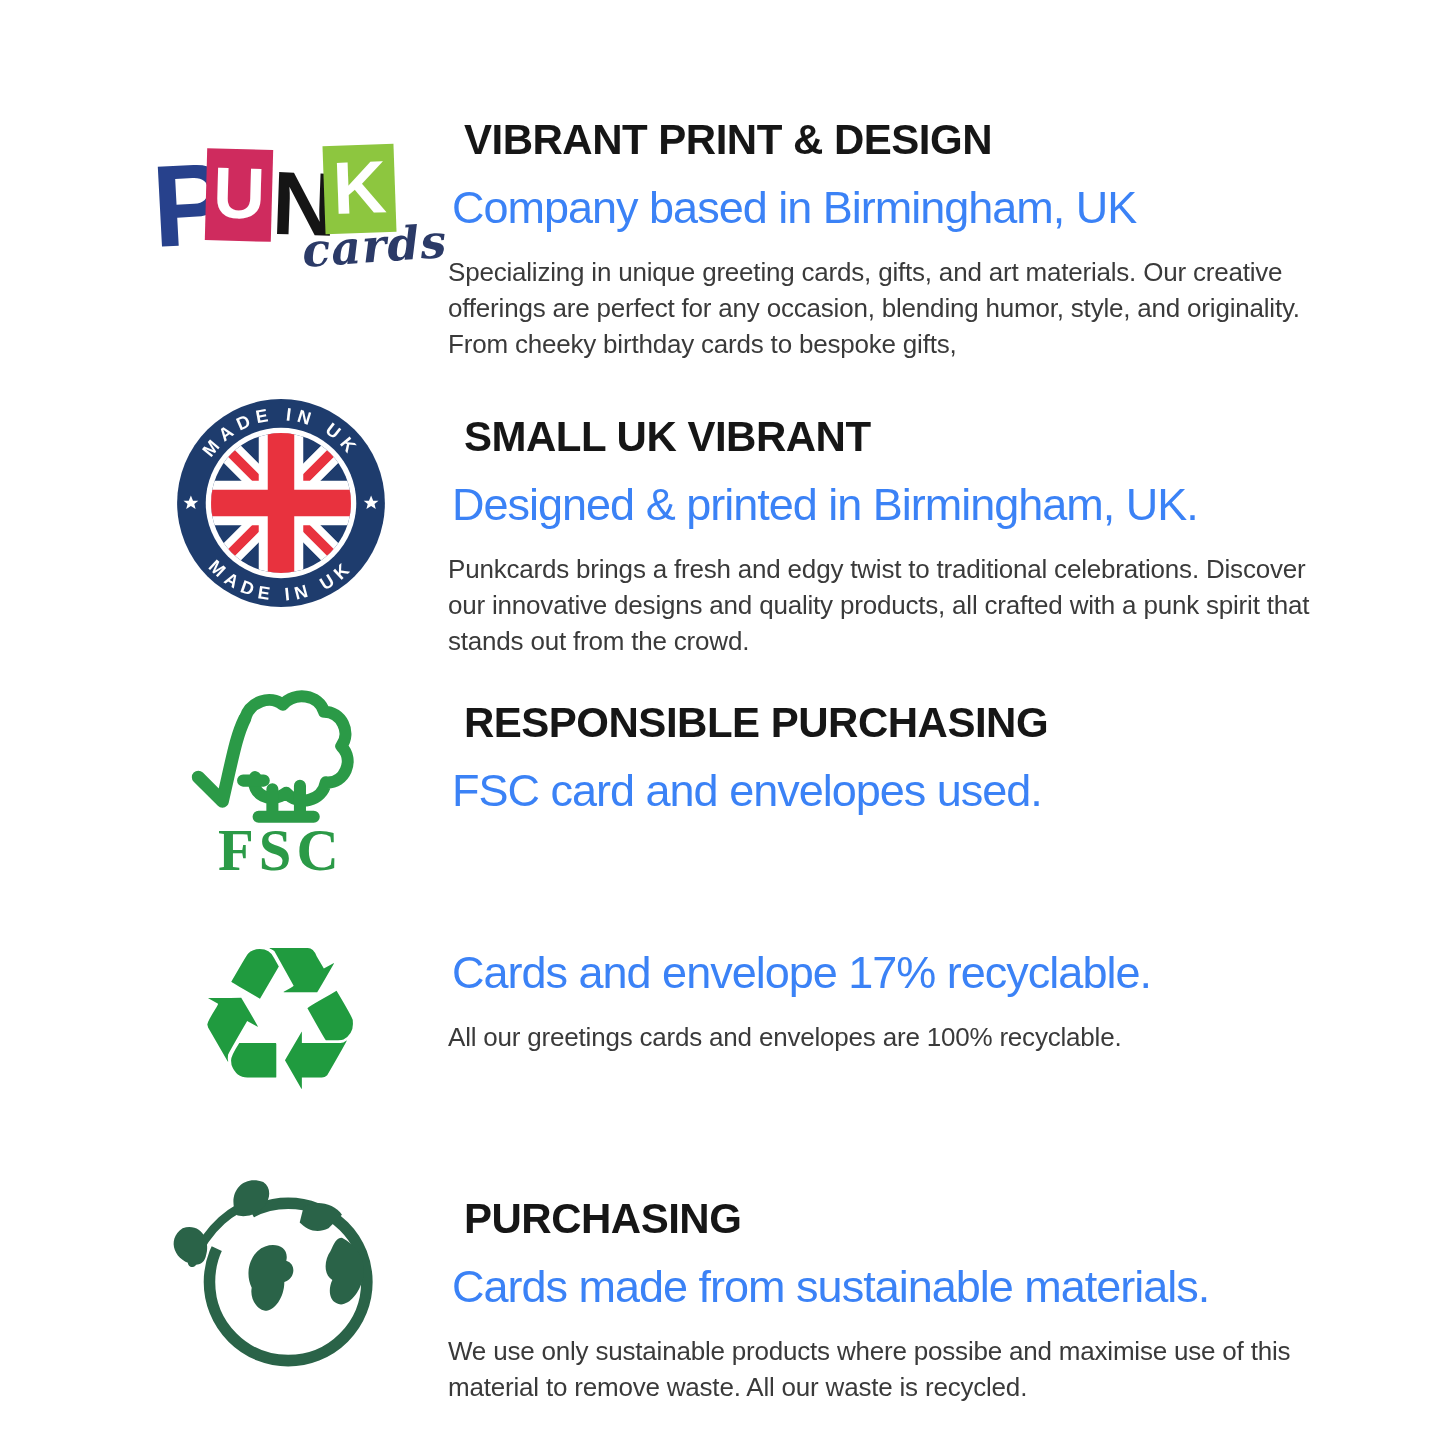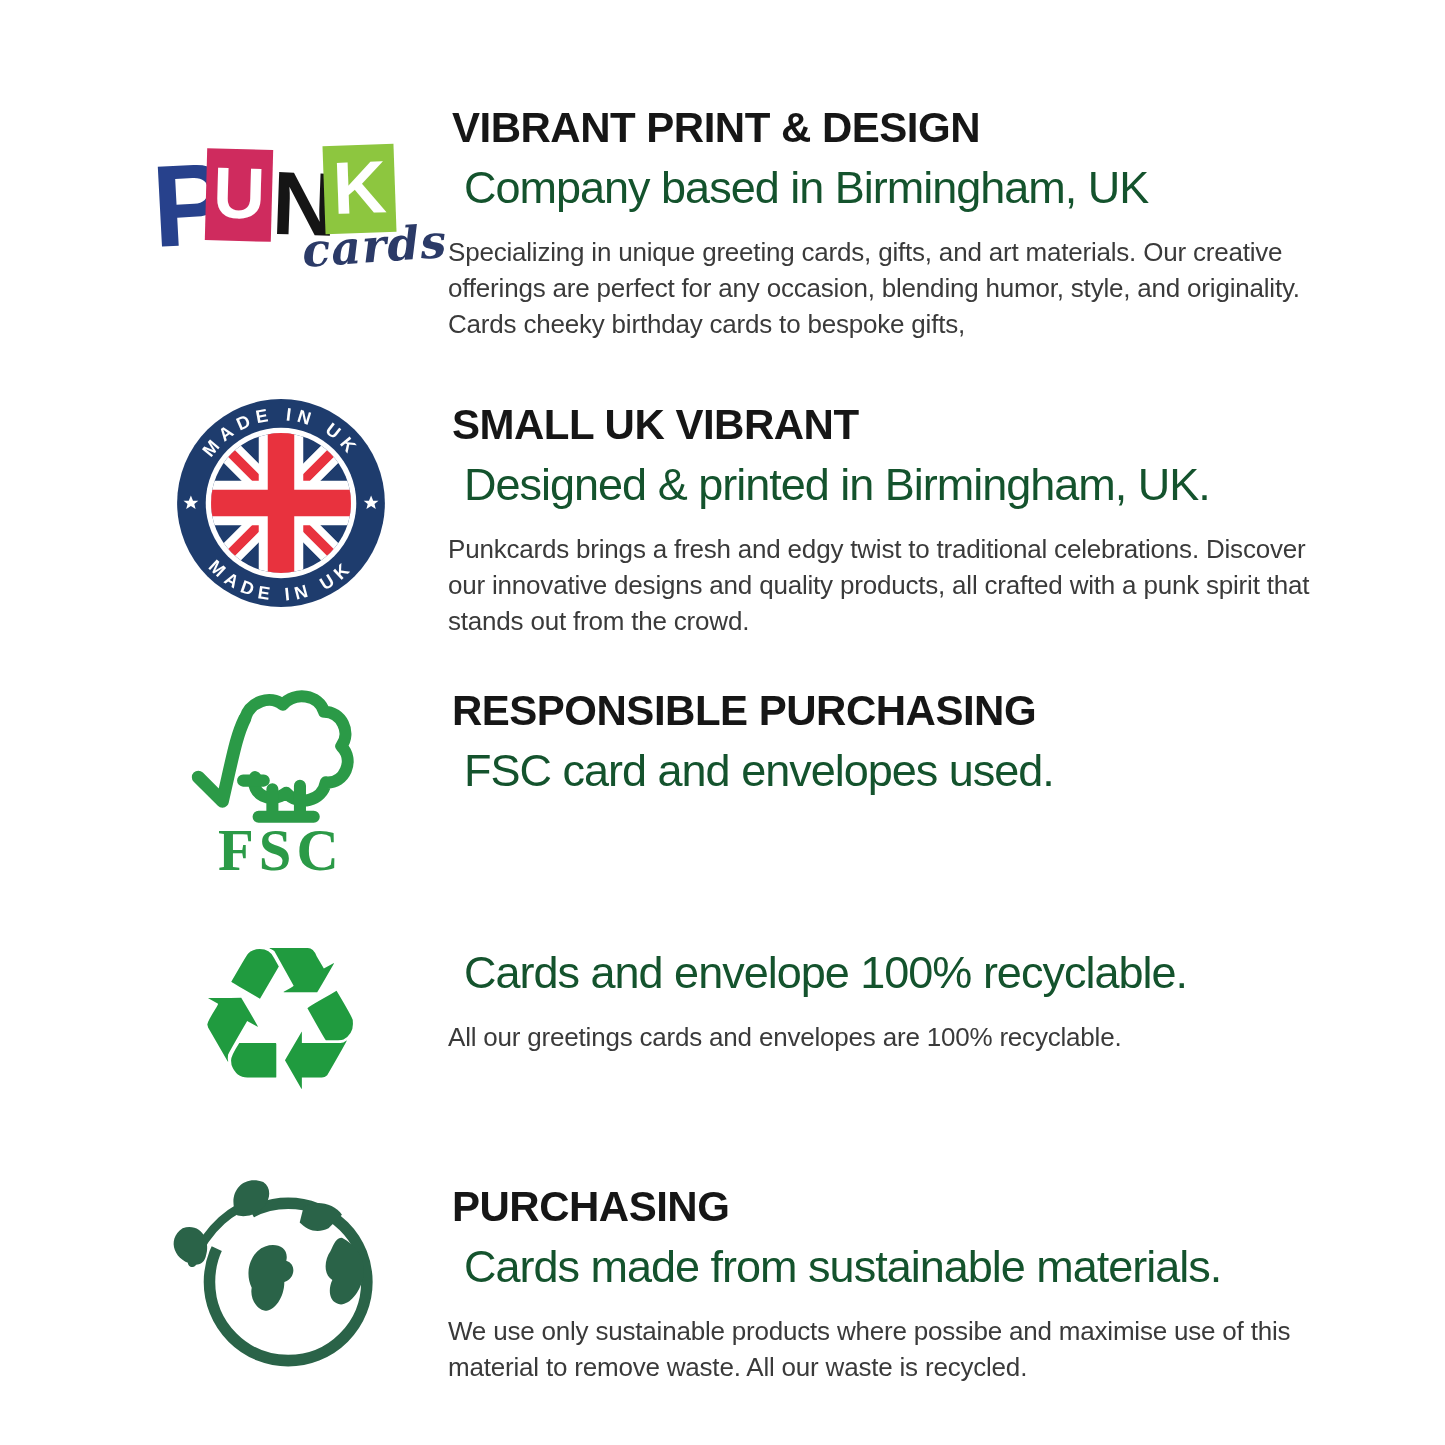--- a/index.html
+++ b/index.html
@@ -6,25 +6,25 @@
   body{
     width:1445px;height:1445px;background:#ffffff;overflow:hidden;
     font-family:"Liberation Sans", sans-serif;
     -webkit-font-smoothing:antialiased;
   }
   .canvas{position:relative;width:1445px;height:1445px;background:#fff;}
   .row{position:absolute;left:0;right:0;height:300px;}
   .icon-col{position:absolute;left:128px;width:305px;text-align:center;}
   .text-col{position:absolute;left:448px;top:0;width:885px;padding-top:4px;}
   .title{
-    margin:4px;font-size:42px;line-height:1.18;font-weight:700;color:#161616;
+    margin:16px;font-size:42px;line-height:1.18;font-weight:700;color:#161616;
     letter-spacing:-0.5px;white-space:nowrap;
   }
   .subtitle{
-    margin:8px 0 0 16px;font-size:45px;line-height:1.18;font-weight:400;color:#14532d;
+    margin:8px 0 0 4px;font-size:45px;line-height:1.18;font-weight:400;color:#3b82f6;
     letter-spacing:-1px;white-space:nowrap;
   }
   .body-text{
     margin:20px 0 0 0;font-size:26px;line-height:1.39;font-weight:400;color:#3a3a3a;
     letter-spacing:-0.2px;
   }
 
   
   .punk-logo{position:relative;display:inline-block;width:258px;height:125px;text-align:left;}
   .punk-letter{position:absolute;line-height:1;font-weight:700;}
@@ -58,21 +58,21 @@
         <span class="punk-letter punk-p">P</span>
         <span class="punk-letter punk-u">U</span>
         <span class="punk-letter punk-n">N</span>
         <span class="punk-letter punk-k">K</span>
         <span class="punk-cards-word">cards</span>
       </div>
     </div>
     <div class="text-col">
       <h2 class="title">VIBRANT PRINT &amp; DESIGN</h2>
       <p class="subtitle">Company based in Birmingham, UK</p>
-      <p class="body-text">Specializing in unique greeting cards, gifts, and art materials. Our creative offerings are perfect for any occasion, blending humor, style, and originality. Cards cheeky birthday cards to bespoke gifts,</p>
+      <p class="body-text">Specializing in unique greeting cards, gifts, and art materials. Our creative offerings are perfect for any occasion, blending humor, style, and originality. From cheeky birthday cards to bespoke gifts,</p>
     </div>
   </section>
 
   <section class="row" style="top:392px;">
     <div class="icon-col" style="top:5px;">
       <svg width="212" height="212" viewBox="0 0 200 200">
         <circle cx="100" cy="100" r="98" fill="#1e3c6d"></circle>
         <circle cx="100" cy="100" r="71" fill="#ffffff"></circle>
         <defs>
           <clipPath id="flag-clip">
@@ -120,21 +120,21 @@
       <h2 class="title">RESPONSIBLE PURCHASING</h2>
       <p class="subtitle">FSC card and envelopes used.</p>
     </div>
   </section>
 
   <section class="row" style="top:934px;">
     <div class="icon-col" style="top:-6px;">
       <span class="recycle-glyph">♻</span>
     </div>
     <div class="text-col">
-      <p class="subtitle">Cards and envelope 100% recyclable.</p>
+      <p class="subtitle">Cards and envelope 17% recyclable.</p>
       <p class="body-text">All our greetings cards and envelopes are 100% recyclable.</p>
     </div>
   </section>
 
   <section class="row" style="top:1174px;">
     <div class="icon-col" style="top:4px;">
       <svg width="215" height="204" viewBox="0 0 112 106">
         <circle cx="60" cy="54" r="41" fill="none" stroke="#2a6348" stroke-width="6"></circle>
         <path d="M22.8 36.7 A41 41 0 0 1 40.8 17.8" fill="none" stroke="#ffffff" stroke-width="12"></path>
         <path d="M10 44 C18 26 31 14 46 12" fill="none" stroke="#2a6348" stroke-width="4.5" stroke-linecap="round"></path>

